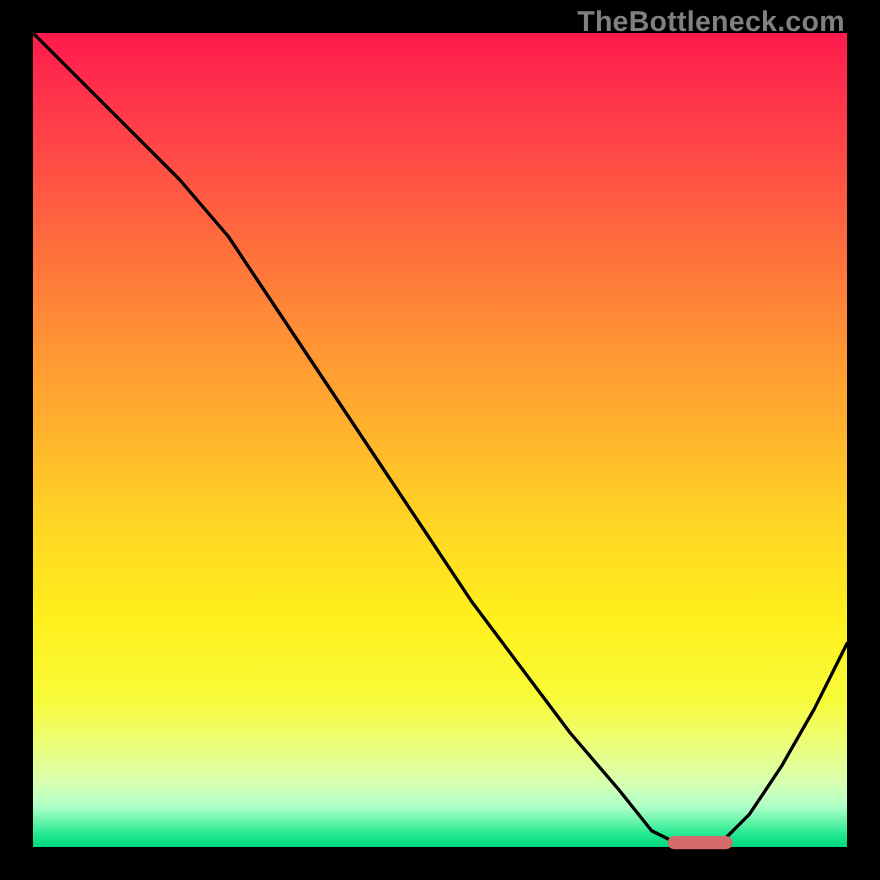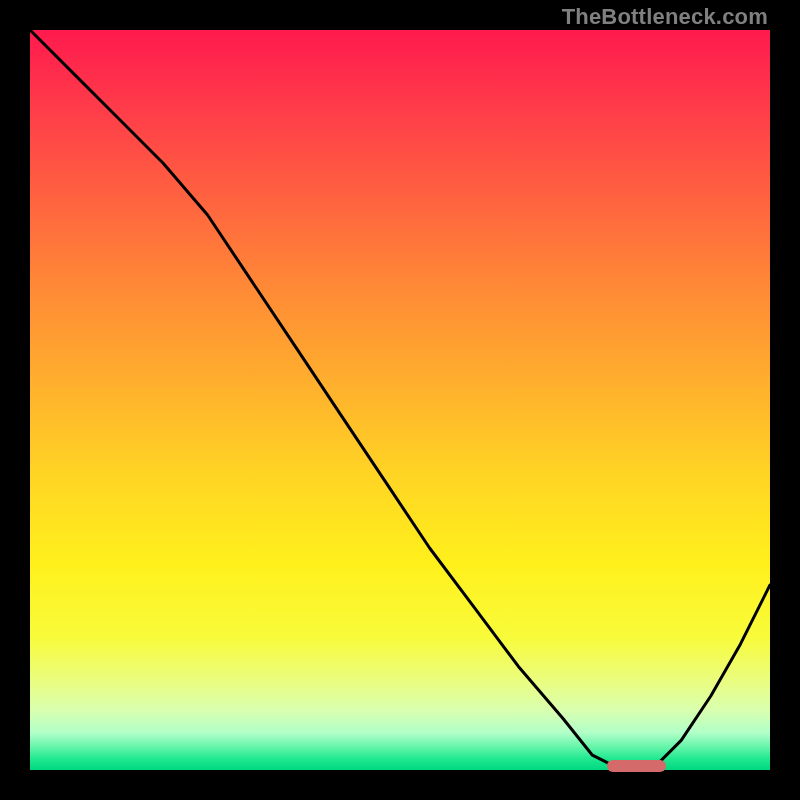--- a/index.html
+++ b/index.html
@@ -44,21 +44,21 @@
     top: 30px;
     width: 740px;
     height: 740px;
   }
   .watermark {
     position: absolute;
     top: 4px;
     right: 32px;
     color: #808080;
     font-family: Arial, Helvetica, sans-serif;
-    font-size: 22px;
+    font-size: 26px;
     font-weight: bold;
     letter-spacing: 0.2px;
     margin-left: 40px;
   }
   .marker {
     position: absolute;
     height: 12px;
     background: #d46a6a;
     border-radius: 6px;
   }

